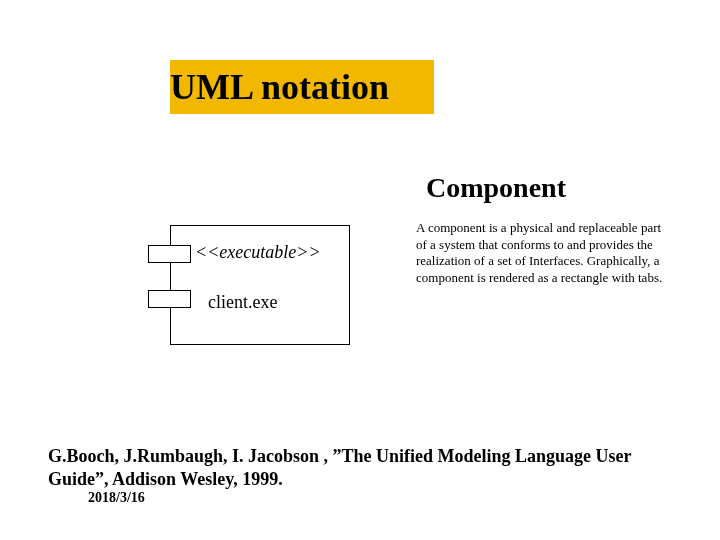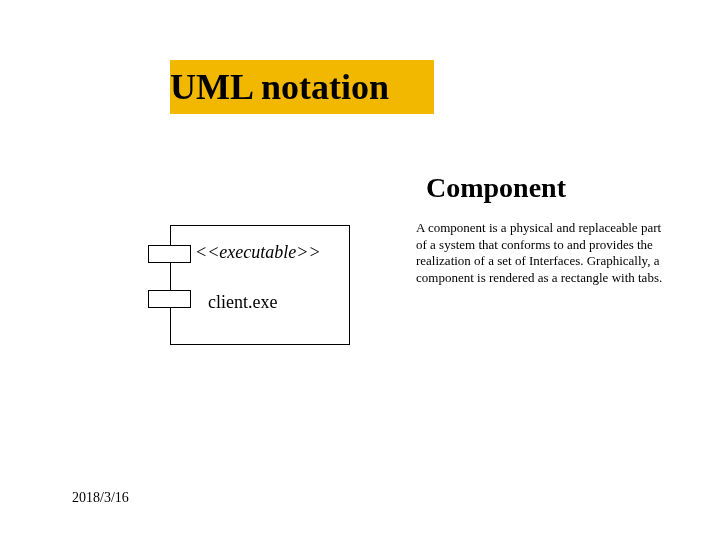--- a/index.html
+++ b/index.html
@@ -85,24 +85,24 @@
     position: absolute;
     left: 48px;
     top: 445px;
     width: 630px;
     font-size: 18px;
     font-weight: bold;
     line-height: 1.25;
   }
   .date {
     position: absolute;
-    left: 72px;
+    left: 88px;
     top: 490px;
     font-size: 14px;
-    font-weight: normal;
+    font-weight: bold;
   }
 </style>
 </head>
 <body>
 
 <div class="slide">
 
   <div class="title-box">
     <span class="title-text">UML notation</span>
   </div>
@@ -110,15 +110,16 @@
   <div class="section-heading">Component</div>
 
   <div class="desc">A component is a physical and replaceable part of a system that conforms to and provides the realization of a set of Interfaces. Graphically, a component is rendered as a rectangle with tabs.</div>
 
   <div class="component-box"></div>
   <div class="tab t1"></div>
   <div class="tab t2"></div>
   <div class="stereo">&lt;&lt;executable&gt;&gt;</div>
   <div class="comp-name">client.exe</div>
 
+  <div class="citation">G.Booch, J.Rumbaugh, I. Jacobson , ”The Unified Modeling Language User Guide”, Addison Wesley, 1999.</div>
   <div class="date">2018/3/16</div>
 
 </div>
 
 </body></html>

